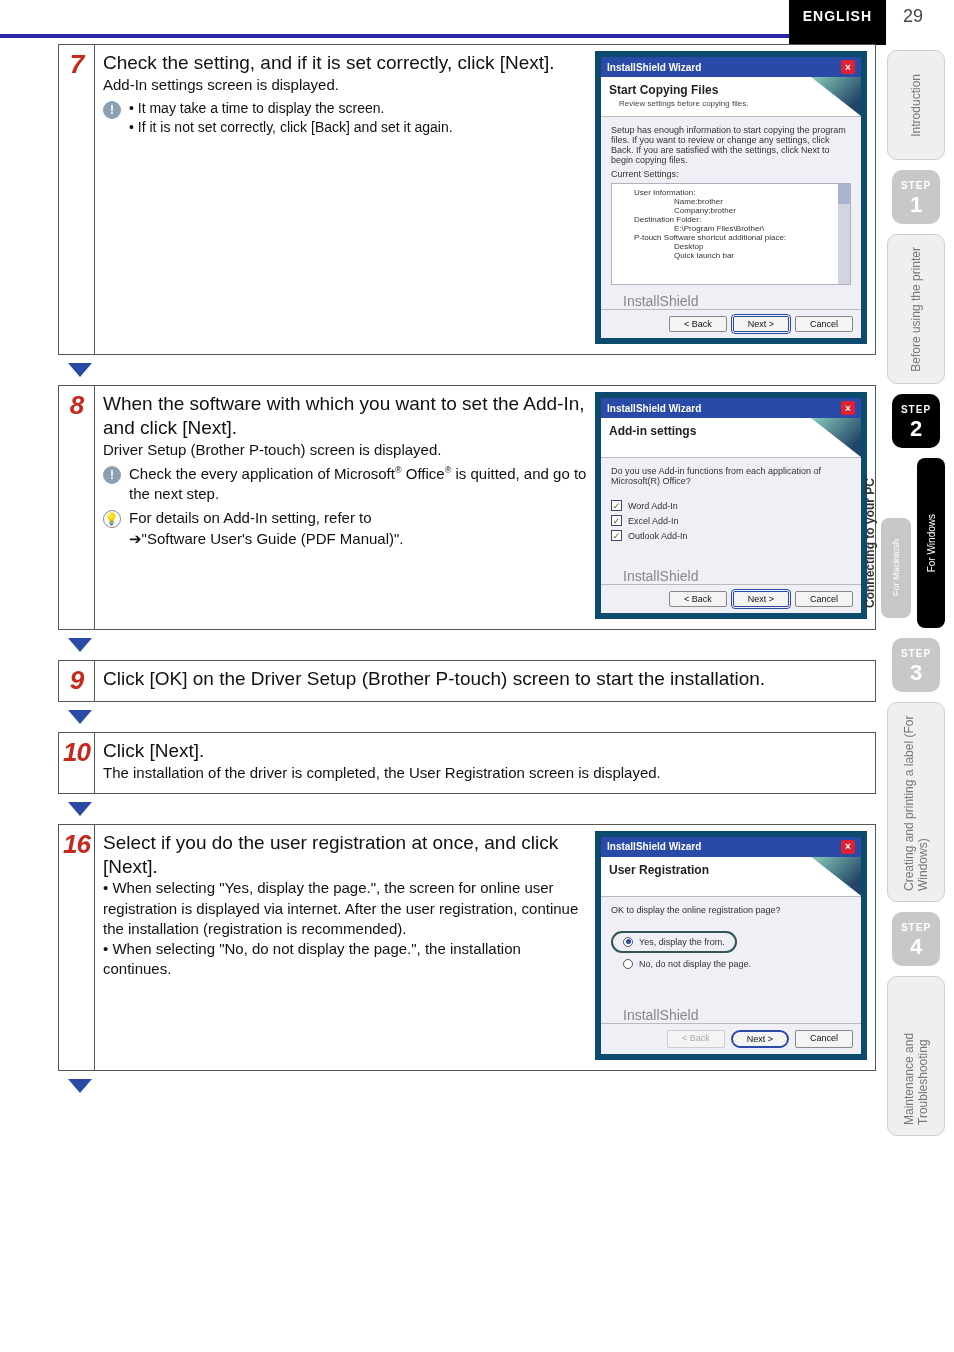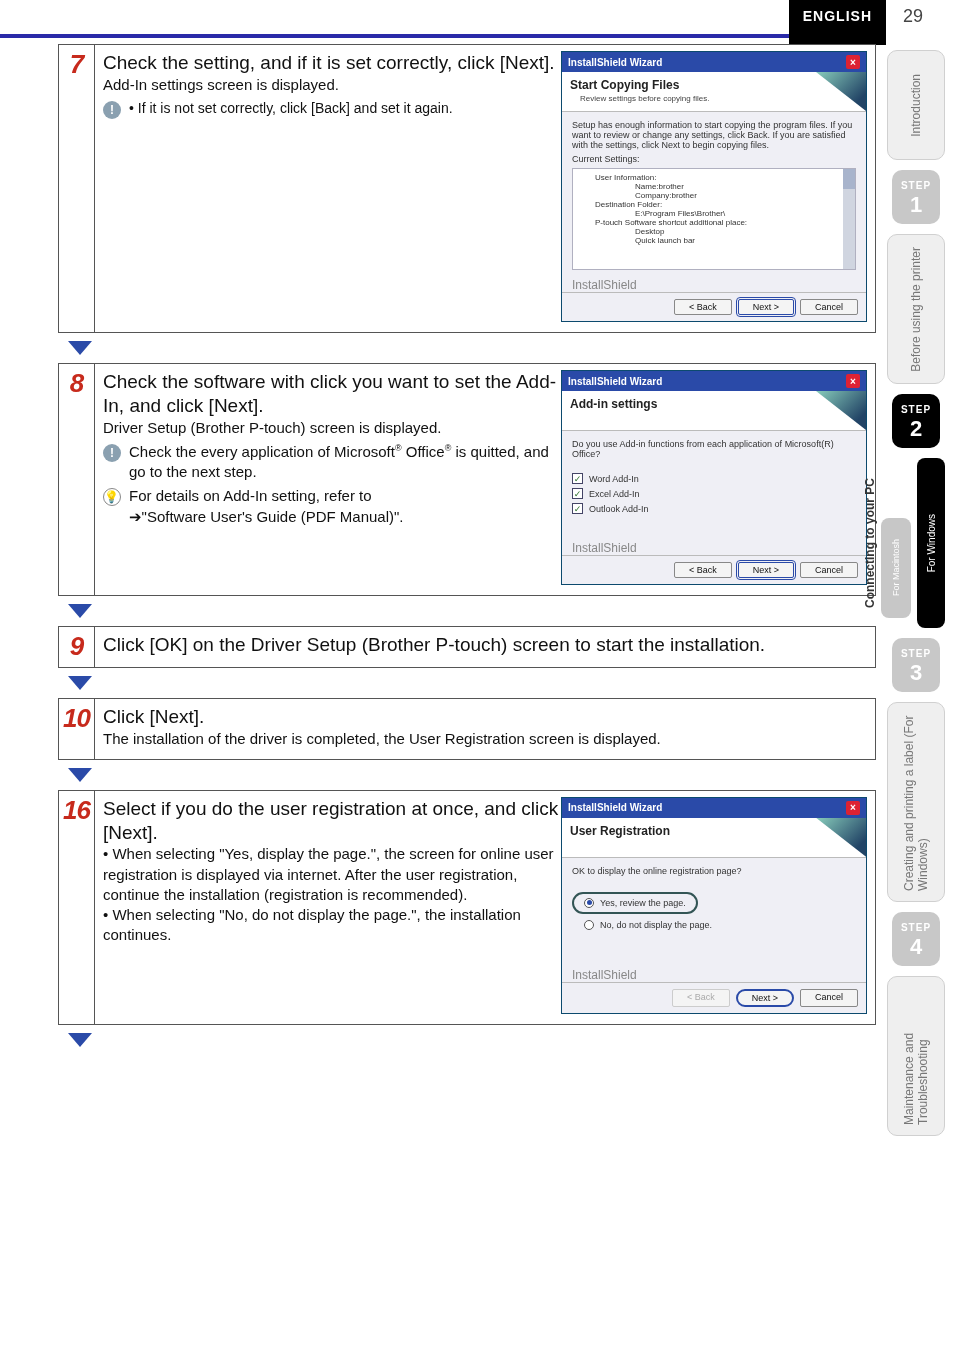--- a/index.html
+++ b/index.html
@@ -46,40 +46,40 @@
   .card-text .lead { font-size: 19px; font-weight: normal; line-height: 1.25; }
   .bullet-row { display:flex; gap:8px; margin-top:4px; }
   .info-icon { display:inline-flex; width:18px; height:18px; border-radius:50%; background:#8aa0b0; color:#fff; align-items:center; justify-content:center; font-size:12px; font-weight:bold; margin-top:2px; flex:0 0 auto;}
   .bulb-icon { display:inline-flex; width:18px; height:18px; border-radius:50%; border:1px solid #888; color:#d88; align-items:center; justify-content:center; font-size:12px; margin-top:2px; flex:0 0 auto;}
   .sub { font-size:15px; }
   .sup { font-size:9px; vertical-align:super; }
 
   .arrow-down { width:0; height:0; border-left:12px solid transparent; border-right:12px solid transparent; border-top:14px solid #2a4aa8; margin: 8px 0 8px 10px; }
 
   
-  .wiz { width: 306px; border: 1px solid #0c4a6e; background:#efeff5; font-size:9px; flex:0 0 auto; }
+  .wiz { width: 272px; border: 6px solid #0c4a6e; background:#efeff5; font-size:9px; flex:0 0 auto; }
   .wiz-title { background:#2a4aa8; color:#fff; padding:3px 6px; font-size:10px; font-weight:bold; display:flex; justify-content:space-between; align-items:center;}
   .wiz-close { width:14px; height:14px; background:#d23; color:#fff; display:flex; align-items:center; justify-content:center; font-size:10px; border-radius:2px;}
   .wiz-head { background:#fff; padding:6px 8px; position:relative; min-height:40px; border-bottom:1px solid #bbb;}
   .wiz-head .h1 { font-weight:bold; font-size:12px; color:#222;}
   .wiz-head .h2 { font-size:8px; color:#444; margin-left:10px; margin-top:2px;}
   .wiz-head-art { position:absolute; right:0; top:0; width:50px; height:100%; background:linear-gradient(135deg,#8cb 0%,#246 80%); clip-path: polygon(100% 0, 0 0, 100% 100%);}
   .wiz-body { padding:8px 10px; min-height:110px; color:#333; }
   .wiz-body .line { margin-bottom:2px; }
   .wiz-body .indent { margin-left:40px; }
   .wiz-scroll { border:1px solid #b0b0c0; background:#fff; padding:4px 6px 24px 22px; margin-top:4px; font-size:8px; position:relative;}
   .wiz-scroll .bar { position:absolute; right:0; top:0; bottom:0; width:12px; background:#d0d5e0; }
   .wiz-scroll .thumb { position:absolute; right:0; top:0; width:12px; height:20px; background:#a8b4cc; }
   .wiz-check { display:flex; align-items:center; gap:6px; margin:4px 0; }
   .wiz-check .box { width:11px; height:11px; border:1px solid #446; background:#fff; display:flex; align-items:center; justify-content:center; font-size:9px; color:#2a6e2a;}
   .wiz-radio-box { border:2px solid #355; border-radius:12px; padding:4px 10px; display:inline-block; margin:6px 0;}
   .wiz-radio-row { display:flex; align-items:center; gap:6px; font-size:9px; }
   .wiz-radio-row .r { width:10px; height:10px; border:1px solid #555; border-radius:50%; background:#fff; display:flex; align-items:center; justify-content:center;}
   .wiz-radio-row .r.filled::after { content:''; width:5px; height:5px; background:#2a4aa8; border-radius:50%; }
-  .wiz-inst { color:#888; font-size:12px; padding-left:10px;}
+  .wiz-inst { color:#888; font-size:14px; padding-left:10px;margin-left:12px;}
   .wiz-foot { border-top:1px solid #bbb; padding:6px 8px; display:flex; justify-content:flex-end; gap:6px; background:#efeff5;}
   .wiz-btn { font-size:9px; padding:2px 14px; border:1px solid #888; background:#f4f4f4; border-radius:2px;}
   .wiz-btn.primary { border:1px solid #2a4aa8; outline:1px solid #2a4aa8; outline-offset:1px;}
   .wiz-btn.highlight { border:2px solid #2a4aa8; border-radius:10px;}
   .wiz-btn.disabled { color:#aaa; border-color:#ccc; }
   .tab-mac { position:absolute; left:-6px; top:60px; width:30px; height:100px; background:#c7c7c7; border-radius:8px; display:flex; align-items:center; justify-content:center; }
   .tab-mac span { writing-mode: vertical-rl; transform: rotate(180deg); font-size:9px; color:#fff; }
 </style>
 </head>
 <body>
@@ -98,20 +98,21 @@
       <div class="card-num">
           <span>7</span>
         </div>
       <div class="card-body">
         <div class="card-text">
           <div class="lead">Check the setting, and if it is set correctly, click [Next].</div>
           <div class="sub">Add-In settings screen is displayed.</div>
           <div class="bullet-row">
             <span class="info-icon">!</span>
             <div>
+              <div>• It may take a time to display the screen.</div>
               <div>• If it is not set correctly, click [Back] and set it again.</div>
             </div>
           </div>
         </div>
 
         <div class="wiz">
           <div class="wiz-title">
               <span>InstallShield Wizard</span>
               <span class="wiz-close">×</span>
             </div>
@@ -146,21 +147,21 @@
       </div>
     </div>
     <div class="arrow-down"></div>
 
     <div class="card">
       <div class="card-num">
           <span>8</span>
         </div>
       <div class="card-body">
         <div class="card-text">
-          <div class="lead">Check the software with click you want to set the Add-In, and click [Next].</div>
+          <div class="lead">When the software with which you want to set the Add-In, and click [Next].</div>
           <div class="sub">Driver Setup (Brother P-touch) screen is displayed.</div>
           <div class="bullet-row">
             <span class="info-icon">!</span>
             <div class="sub">
               <span>Check the every application of Microsoft</span><span class="sup">®</span><span> Office</span><span class="sup">®</span><span> is quitted, and go to the next step.</span>
             </div>
           </div>
           <div class="bullet-row">
             <span class="bulb-icon">💡</span>
             <div class="sub">
@@ -250,21 +251,21 @@
           <div class="wiz-head">
             <div class="h1">User Registration</div>
             <div class="wiz-head-art"></div>
           </div>
           <div class="wiz-body">
             <div class="line">OK to display the online registration page?</div>
             <div style="height:8px;"></div>
             <div class="wiz-radio-box">
               <div class="wiz-radio-row">
                   <span class="r filled"></span>
-                  <span>Yes, review the page.</span>
+                  <span>Yes, display the from.</span>
                 </div>
             </div>
             <div class="wiz-radio-row" style="margin-left:12px;">
                 <span class="r"></span>
                 <span>No, do not display the page.</span>
               </div>
           </div>
           <div class="wiz-inst">InstallShield</div>
           <div class="wiz-foot">
             <span class="wiz-btn disabled">&lt; Back</span>

